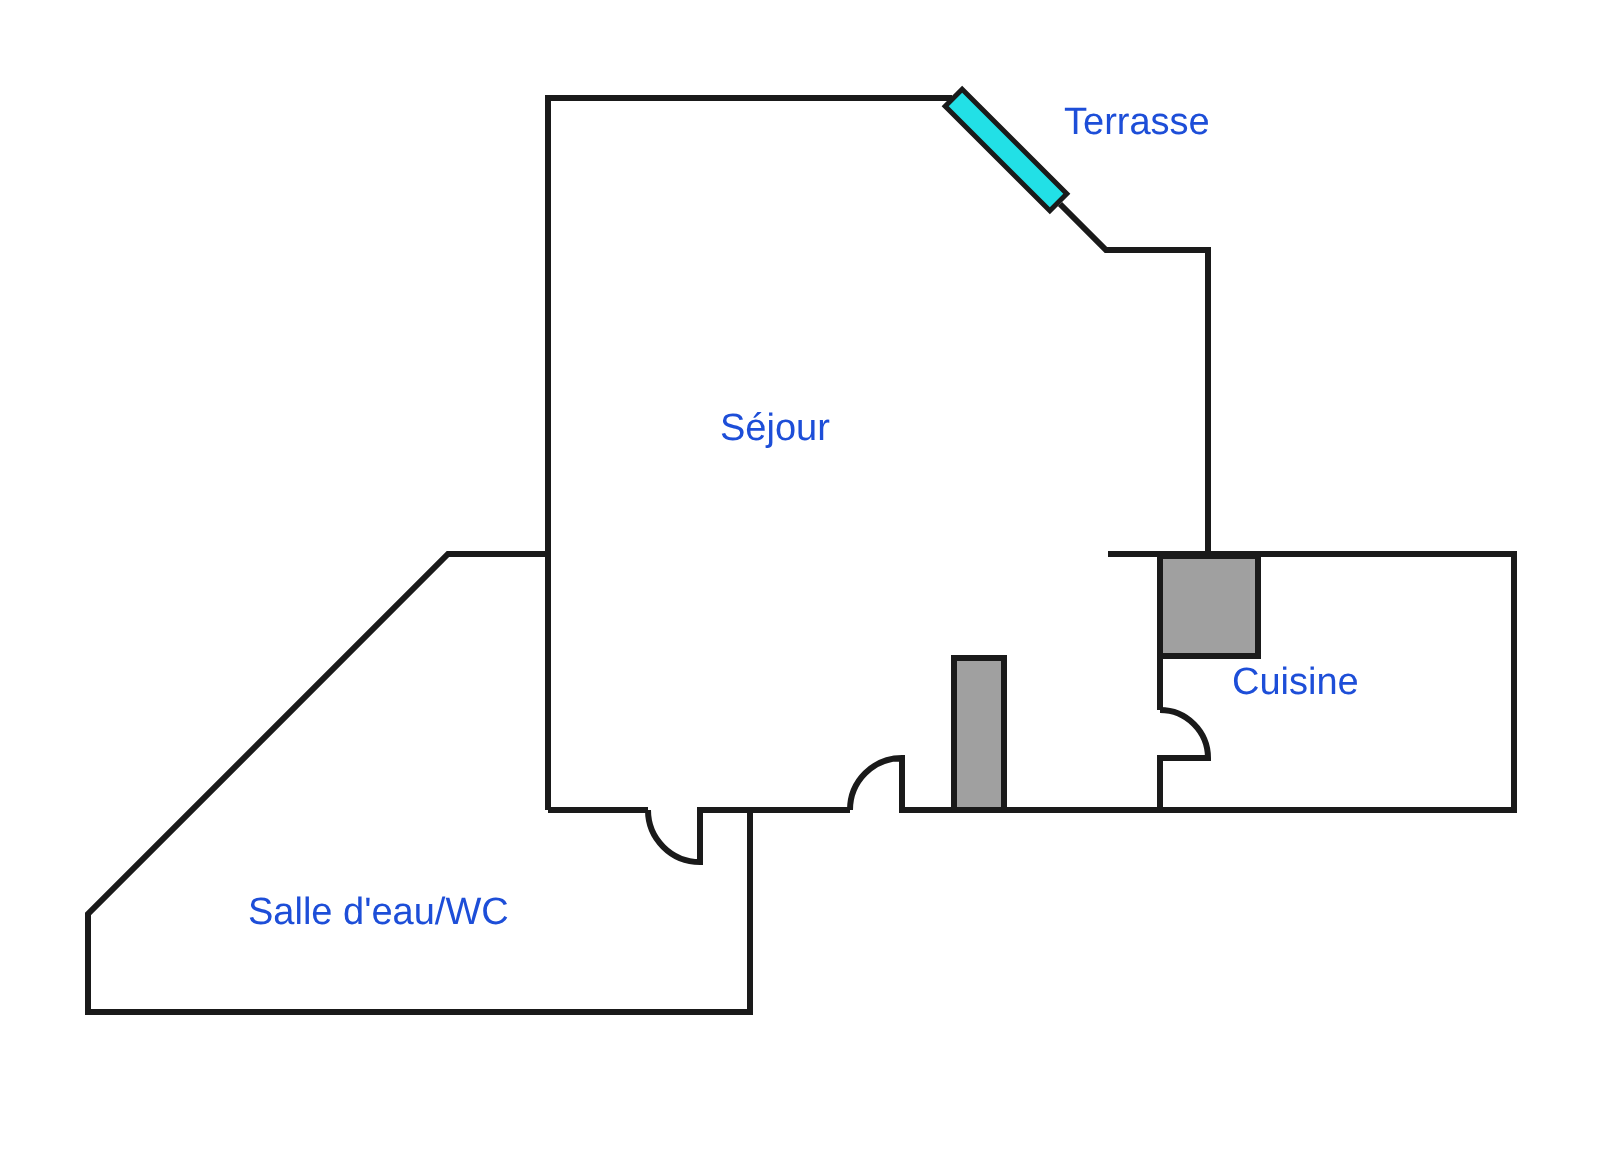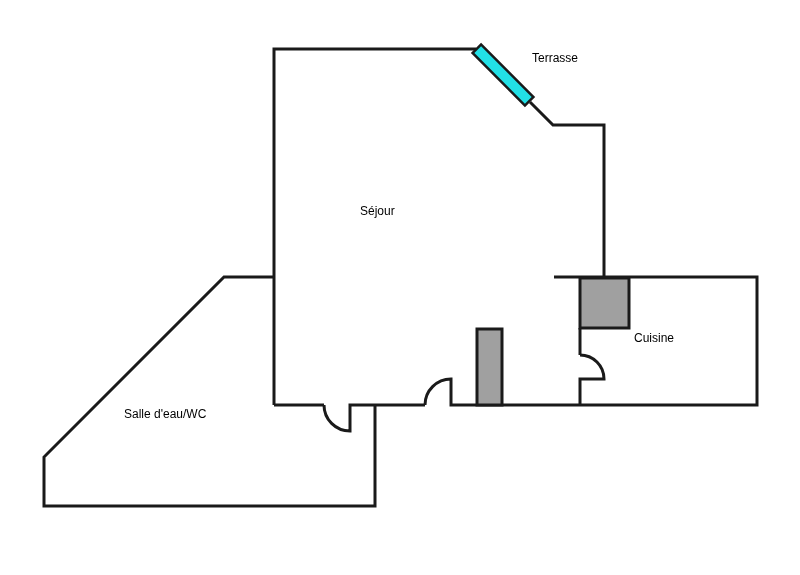--- a/index.html
+++ b/index.html
@@ -1,18 +1,18 @@
 <!DOCTYPE html>
 <html><head>
 <meta charset="utf-8">
 <style>
   html, body { margin: 0; padding: 0; background: #ffffff; }
   body { width: 800px; height: 575px; position: relative; overflow: hidden; font-family: "Liberation Sans", sans-serif; }
   svg { position: absolute; left: 0; top: 0; }
-  .label { position: absolute; font-size: 12px; color: #000000; white-space: nowrap; }
+  .label { position: absolute; font-size: 19px; color: #1d4ed8; white-space: nowrap; }
 </style>
 </head>
 <body>
 
 <svg width="800" height="575" viewBox="0 0 800 575">
   <g fill="none" stroke="#1a1a1a" stroke-width="3" stroke-linejoin="miter">
 
     <polyline points="274,405 274,49 476,49"></polyline>
     <polyline points="530,102 553,125 604,125 604,277"></polyline>
 
@@ -31,14 +31,14 @@
   <g transform="translate(503,75) rotate(45)">
     <rect x="-37" y="-6" width="74" height="12" fill="#22e0e6" stroke="#1a1a1a" stroke-width="2.5"></rect>
   </g>
 
   <rect x="580" y="278" width="49" height="50" fill="#a0a0a0" stroke="#1a1a1a" stroke-width="3"></rect>
   <rect x="477" y="329" width="25" height="76" fill="#a0a0a0" stroke="#1a1a1a" stroke-width="3"></rect>
 </svg>
 
 <div class="label" style="left:360px; top:204px;">Séjour</div>
 <div class="label" style="left:532px; top:51px;">Terrasse</div>
-<div class="label" style="left:634px; top:331px;">Cuisine</div>
-<div class="label" style="left:124px; top:407px;">Salle d'eau/WC</div>
+<div class="label" style="left:616px; top:331px;">Cuisine</div>
+<div class="label" style="left:124px; top:446px;">Salle d'eau/WC</div>
 
 </body></html>

